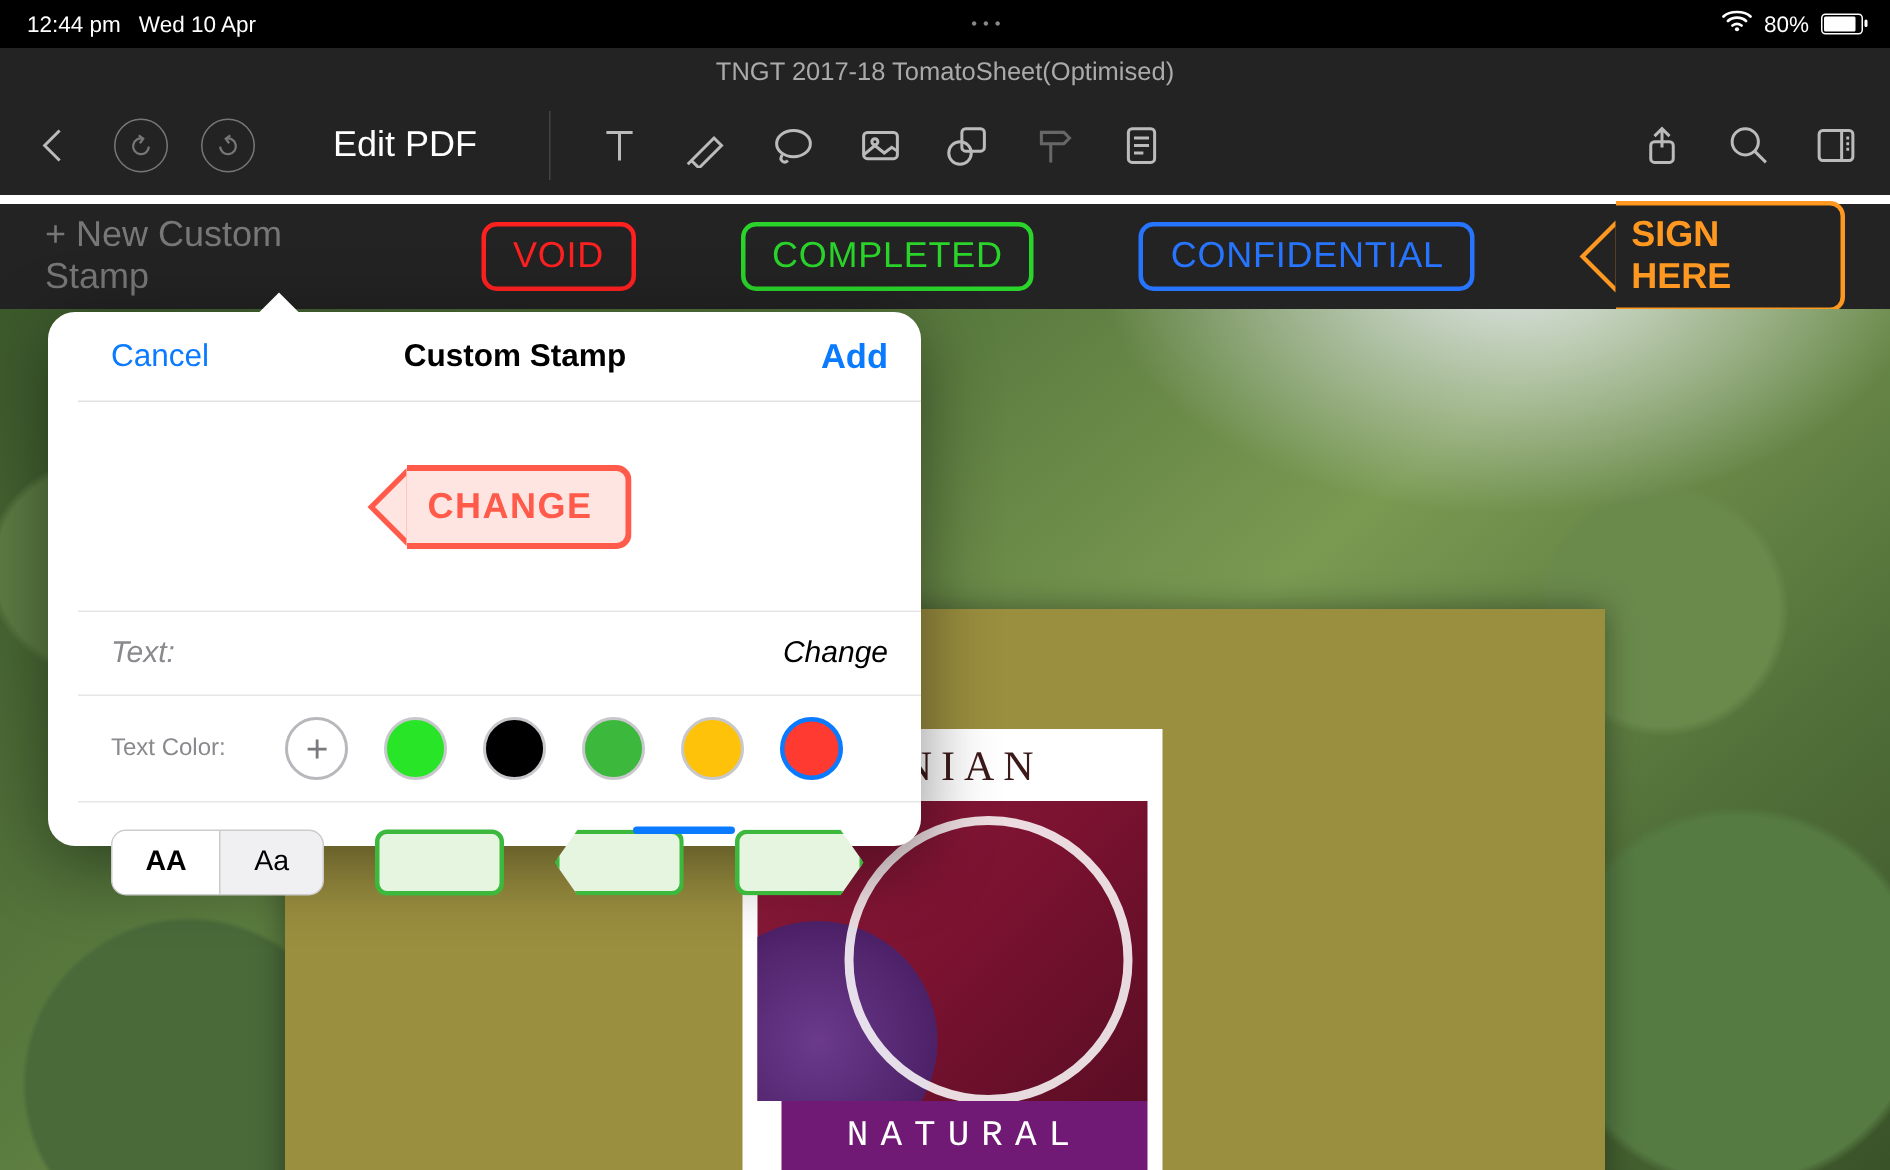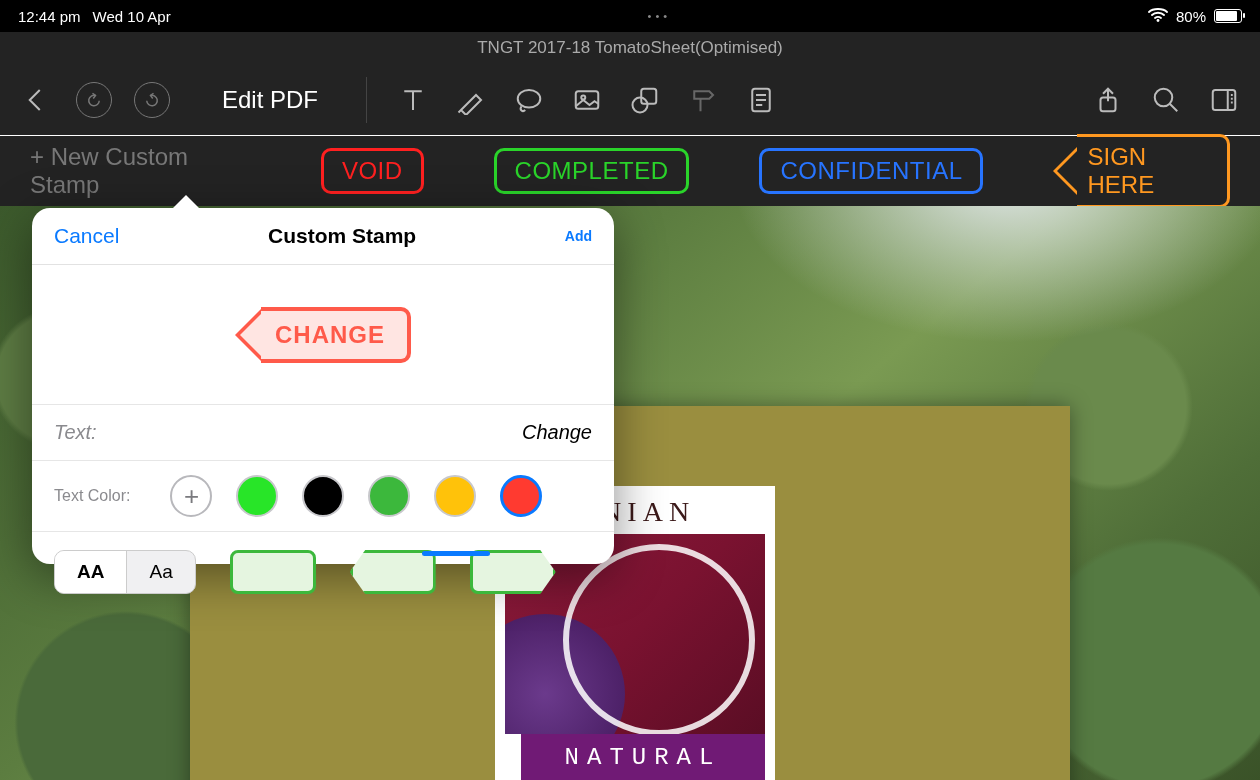--- a/index.html
+++ b/index.html
@@ -11,40 +11,40 @@
   .status-center { flex: 1; text-align: center; color: #888; letter-spacing: 4px; font-size: 11px; }
   .status-right { display: flex; align-items: center; gap: 8px; }
   .battery-shell { width: 28px; height: 14px; border: 1.5px solid #fff; border-radius: 3px; position: relative; display: inline-block; }
   .battery-shell::after { content: ""; position: absolute; right: -4px; top: 3px; width: 2px; height: 5px; background: #fff; border-radius: 1px; }
   .battery-fill { position: absolute; left: 1px; top: 1px; bottom: 1px; width: 80%; background: #fff; border-radius: 1px; }
 
   
   .title-bar { height: 32px; background: #232323; color: #aaa; text-align: center; line-height: 32px; font-size: 17px; }
 
   
-  .toolbar { height: 72px; background: #232323; display: flex; align-items: center; padding: 0 18px; gap: 22px; border-bottom: 1px solid #ffffff; }
+  .toolbar { height: 72px; background: #232323; display: flex; align-items: center; padding: 0 18px; gap: 22px; border-bottom: 6px solid #ffffff; }
   .toolbar .tb-icon { width: 36px; height: 36px; display: flex; align-items: center; justify-content: center; color: #bbb; }
   .toolbar .tb-icon svg { width: 30px; height: 30px; stroke: #bbb; fill: none; stroke-width: 1.6; }
   .undo-circle, .redo-circle { width: 36px; height: 36px; border: 1.8px solid #777; border-radius: 50%; display: flex; align-items: center; justify-content: center; color: #777; }
   .undo-circle svg, .redo-circle svg { width: 18px; height: 18px; stroke: #777; fill: none; stroke-width: 2; }
   .mode-label { color: #fff; font-size: 24px; font-weight: 400; margin: 0 20px 0 30px; }
   .tool-sep { width: 1px; height: 46px; background: #444; margin: 0 6px; }
   .spacer { flex: 1; }
 
   
   .stamp-bar { height: 70px; background: #232323; display: flex; align-items: center; padding: 0 30px; gap: 70px; }
   .new-stamp { color: #777; font-size: 24px; }
   .stamp-pill { border: 3px solid; border-radius: 10px; padding: 6px 18px; font-size: 24px; font-weight: 400; letter-spacing: 0.5px; }
   .stamp-void { border-color: #ff2020; color: #ff2020; }
   .stamp-completed { border-color: #2ad42a; color: #2ad42a; }
   .stamp-confidential { border-color: #2774ff; color: #2774ff; }
   .stamp-signhere-wrap { display: flex; align-items: center; }
   .arrow-left-shape { width: 0; height: 0; border-top: 24px solid transparent; border-bottom: 24px solid transparent; border-right: 24px solid #ff9820; position: relative; }
   .arrow-left-shape::after { content: ""; position: absolute; left: 4px; top: -20px; border-top: 20px solid transparent; border-bottom: 20px solid transparent; border-right: 20px solid #232323; }
-  .stamp-signhere { border: 3px solid #ff9820; border-left: none; color: #ff9820; padding: 6px 18px 6px 10px; font-size: 24px; font-weight: 400; border-radius: 0 10px 10px 0; }
+  .stamp-signhere { border: 3px solid #ff9820; border-left: none; color: #ff9820; padding: 6px 18px 6px 10px; font-size: 24px; font-weight: 700; border-radius: 0 10px 10px 0; }
 
   
   .doc-area { position: relative; width: 100%; height: 574px;
      background:
        
        radial-gradient(ellipse 500px 300px at 80% -5%, rgba(230,235,240,0.95) 0%, rgba(230,235,240,0) 55%),
        
        radial-gradient(circle 180px at 10% 90%, #4a6a3a 0 60%, transparent 62%),
        radial-gradient(circle 220px at 92% 80%, #557a42 0 55%, transparent 58%),
        radial-gradient(circle 140px at 88% 35%, #6a8a4c 0 55%, transparent 60%),
@@ -53,26 +53,26 @@
      background-color:#4d6c38; }
   .doc-page { position: absolute; left: 190px; top: 200px; width: 880px; height: 600px; background: #9a8e3f; box-shadow: 0 0 20px rgba(0,0,0,0.4); }
   .logo-box { position: absolute; left: 495px; top: 280px; width: 280px; height: 320px; background: #fff; padding: 10px; }
   .logo-top { color: #3c1a1a; text-align: center; font-size: 28px; letter-spacing: 6px; font-family: Georgia, serif; margin-bottom: 6px; }
   .logo-art { height: 200px; background: linear-gradient(135deg,#8b1a3a 0%,#7a1230 50%,#5a0d24 100%); position: relative; overflow:hidden; }
   .logo-art::before{content:"";position:absolute;left:-40px;bottom:-40px;width:160px;height:160px;border-radius:50%;background:radial-gradient(circle,#6b3a8c 0%,#4d2168 70%);} 
   .logo-art::after{content:"";position:absolute;right:10px;top:10px;width:180px;height:180px;border:6px solid rgba(255,255,255,0.85);border-radius:50%;}
   .logo-bottom { background: #701a75; color: #fff; text-align: center; font-size: 24px; letter-spacing: 8px; padding: 10px 0; font-family: Liberation Mono, monospace; margin-left: 16px; }
 
   
-  .popover { position: absolute; left: 32px; top: 208px; width: 582px; height: 356px; background: #fff; border-radius: 18px; box-shadow: 0 12px 50px rgba(0,0,0,0.45); }
+  .popover { position: absolute; left: 32px; top: 208px; width: 582px; height: 356px; background: #fff; border-radius: 18px; box-shadow: 0 12px 50px rgba(0,0,0,0.45); padding-left: 20px; }
   .popover::before { content: ""; position: absolute; top: -13px; left: 140px; width: 0; height: 0; border-left: 14px solid transparent; border-right: 14px solid transparent; border-bottom: 14px solid #fff; }
   .pop-header { display: flex; align-items: center; justify-content: space-between; padding: 16px 22px; border-bottom: 1px solid #e2e2e2; }
   .pop-cancel { color: #0a7aff; font-size: 21px; }
   .pop-title { font-size: 21px; font-weight: 600; color: #000; }
-  .pop-add { color: #0a7aff; font-size: 14px; font-weight: 600; }
+  .pop-add { color: #0a7aff; font-size: 23px; font-weight: 600; }
   .pop-preview { height: 140px; display: flex; align-items: center; justify-content: center; border-bottom: 1px solid #e6e6e6; }
   .preview-stamp-wrap { display: flex; align-items: center; }
   .preview-arrow { width: 0; height: 0; border-top: 26px solid transparent; border-bottom: 26px solid transparent; border-right: 26px solid #ff5a4a; position: relative; }
   .preview-arrow::after { content: ""; position: absolute; left: 5px; top: -21px; border-top: 21px solid transparent; border-bottom: 21px solid transparent; border-right: 21px solid #ffe5e2; }
   .preview-body { border: 4px solid #ff5a4a; border-left: none; background: #ffe5e2; color: #ff5a4a; font-weight: 700; font-size: 24px; letter-spacing: 1px; padding: 10px 22px 10px 14px; border-radius: 0 10px 10px 0; }
   .pop-row { display: flex; align-items: center; justify-content: space-between; padding: 16px 22px; border-bottom: 1px solid #e6e6e6; font-size: 20px; font-style: italic; }
   .pop-row-label { color: #8a8a8e; }
   .pop-row-value { color: #000; }
   .color-row { display: flex; align-items: center; padding: 14px 22px; gap: 24px; border-bottom: 1px solid #e6e6e6; }
   .color-add { width: 42px; height: 42px; border: 2px solid #b8b8bc; border-radius: 50%; display: flex; align-items: center; justify-content: center; font-size: 26px; color: #7a7a7e; font-weight: 300; }

